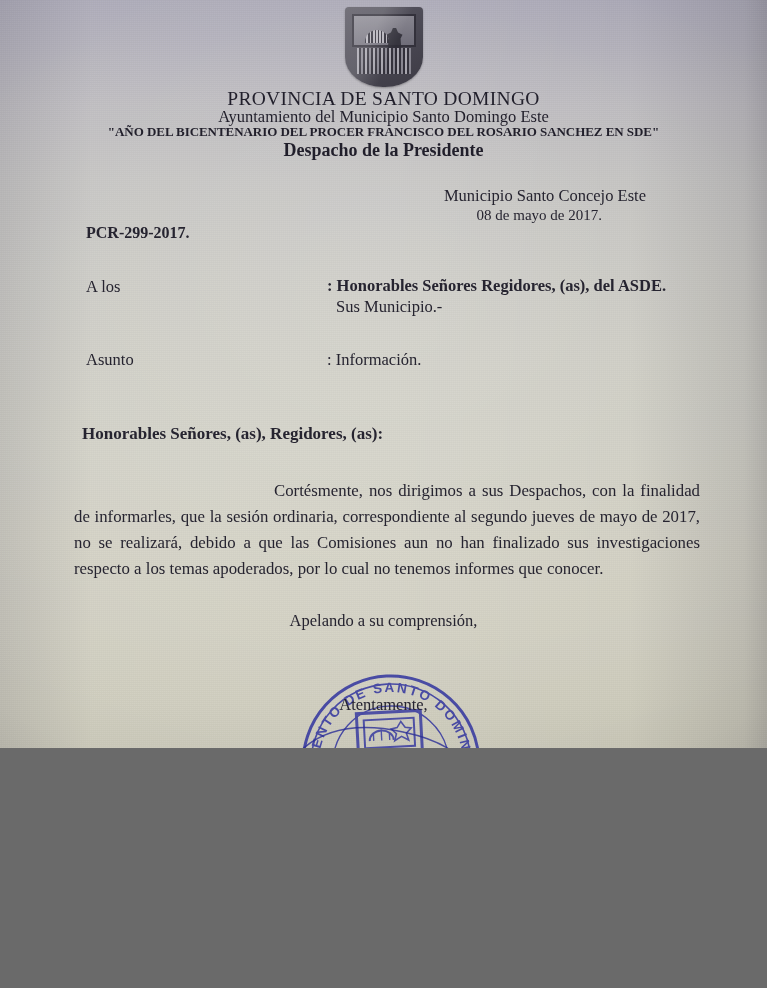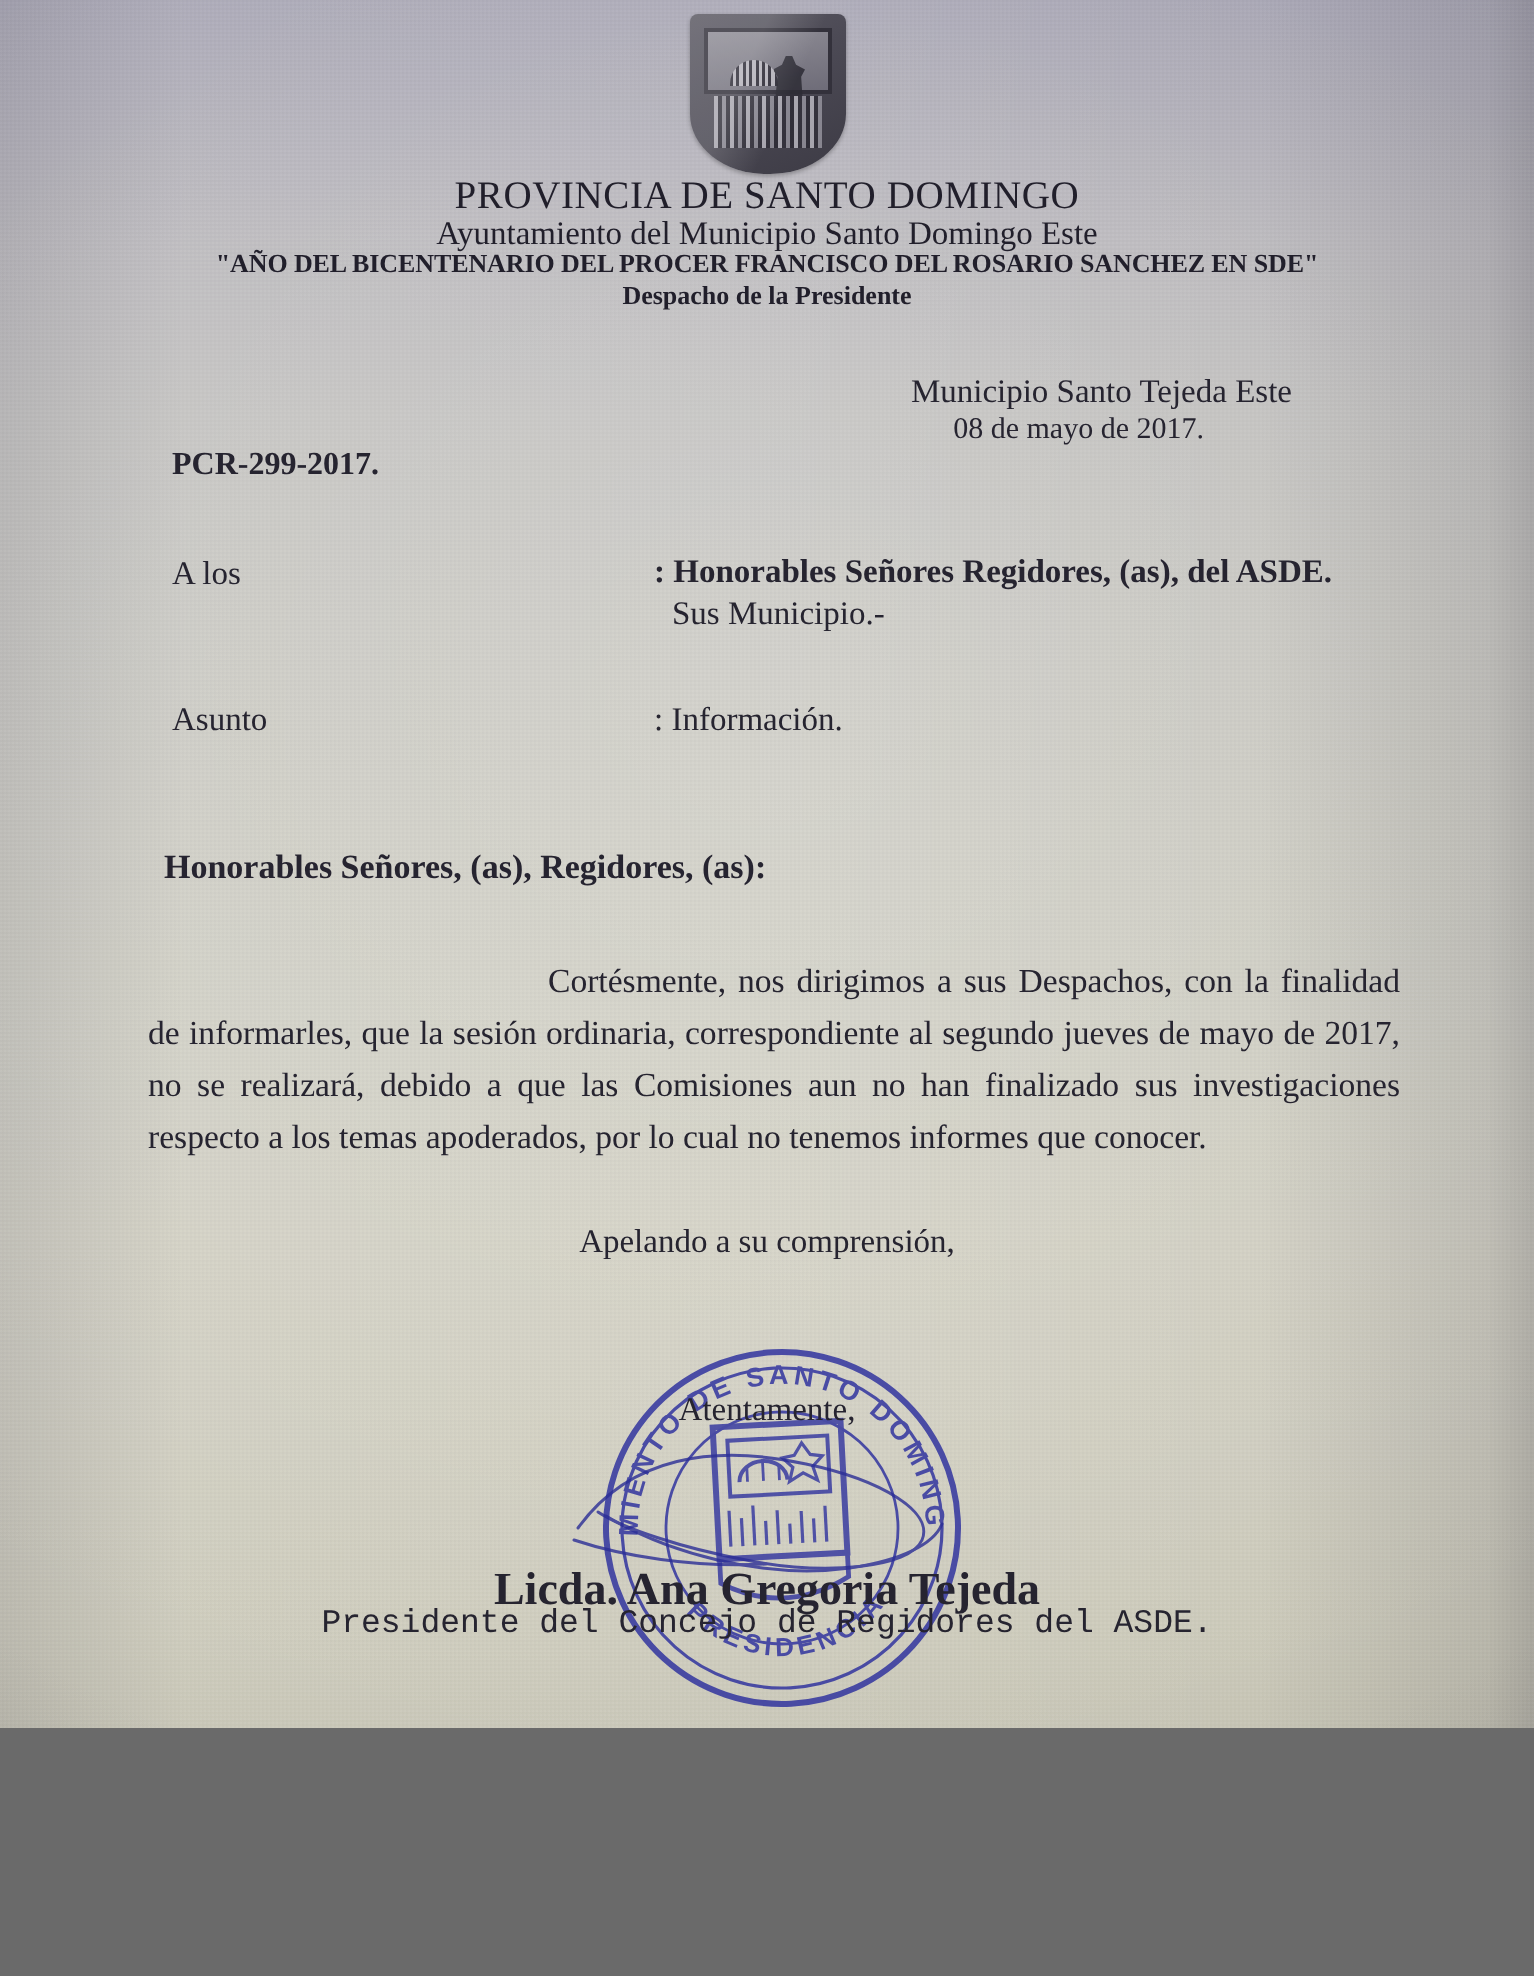--- a/index.html
+++ b/index.html
@@ -3,21 +3,21 @@
 <meta charset="utf-8">
 <style>
   html, body {
     margin: 0;
     padding: 0;
     background: #6a6a6a;
   }
   #page {
     position: relative;
     width: 767px;
-    height: 864px;
+    height: 748px;
     overflow: hidden;
     font-family: "Liberation Serif", "DejaVu Serif", serif;
     color: #262430;
     background: #b9b7bf;
   }
   
   #paper-bg {
     position: absolute;
     inset: 0;
     background:
@@ -131,21 +131,21 @@
   .hdr {
     position: absolute;
     left: 0; right: 0;
     text-align: center;
     white-space: nowrap;
     color: #211f2b;
   }
   #hdr-line1 { top: 88px;  font-size: 19.5px; letter-spacing: .3px; }
   #hdr-line2 { top: 107px; font-size: 16.5px; }
   #hdr-line3 { top: 124px; font-size: 13px; font-weight: bold; letter-spacing: -.05px; }
-  #hdr-line4 { top: 140px; font-size: 13px; font-weight: bold; }
+  #hdr-line4 { top: 140px; font-size: 18px; font-weight: bold; }
 
   
   #place { position: absolute; top: 186px; right: 121px; font-size: 16.5px; white-space: nowrap; }
   #date  { position: absolute; top: 207px; right: 165px; font-size: 15px; white-space: nowrap; }
 
   
   #refno { position: absolute; top: 224px; left: 86px; font-size: 16px; font-weight: bold; white-space: nowrap; }
 
   
   .lbl { position: absolute; left: 86px; font-size: 16.5px; white-space: nowrap; }
@@ -260,21 +260,21 @@
         <div class="crest-city"></div>
         <div class="crest-gloss"></div>
       </div>
     </div>
 
     <div class="hdr" id="hdr-line1">PROVINCIA DE SANTO DOMINGO</div>
     <div class="hdr" id="hdr-line2">Ayuntamiento del Municipio Santo Domingo Este</div>
     <div class="hdr" id="hdr-line3">"AÑO DEL BICENTENARIO DEL PROCER FRANCISCO DEL ROSARIO SANCHEZ EN SDE"</div>
     <div class="hdr" id="hdr-line4">Despacho de la Presidente</div>
 
-    <div id="place">Municipio Santo Tejeda Este</div>
+    <div id="place">Municipio Santo Concejo Este</div>
     <div id="date">08 de mayo de 2017.</div>
 
     <div id="refno">PCR-299-2017.</div>
 
     <div class="lbl" id="lbl-alos">A los</div>
     <div class="val" id="val-alos">: Honorables Señores Regidores, (as), del ASDE.</div>
     <div id="val-sus">Sus Municipio.-</div>
 
     <div class="lbl" id="lbl-asunto">Asunto</div>
     <div class="val" id="val-asunto">: Información.</div>

